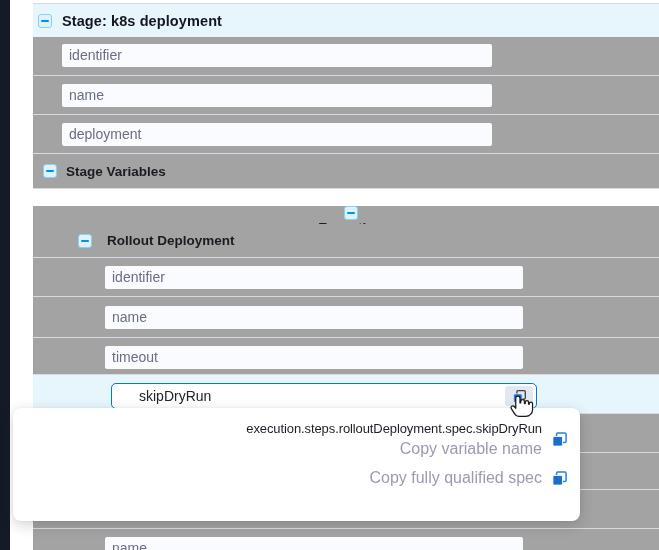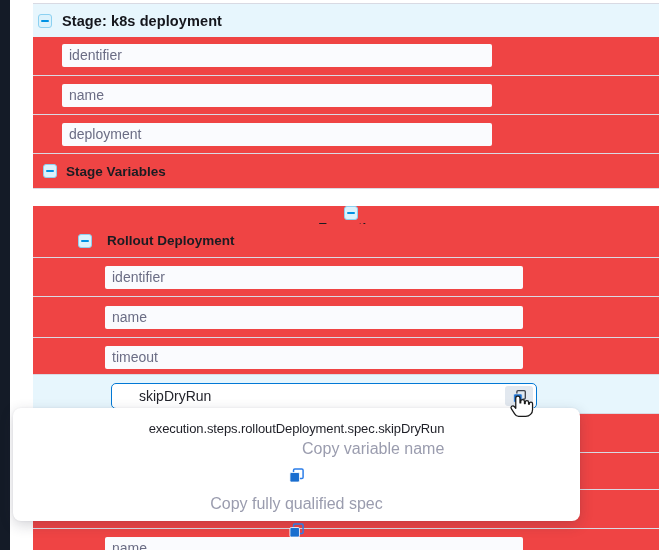--- a/index.html
+++ b/index.html
@@ -2,21 +2,21 @@
 <html><head>
 <meta charset="utf-8">
 <style>
   * { margin:0; padding:0; box-sizing:border-box; }
   html,body { width:659px; height:550px; }
   body { font-family:"Liberation Sans", sans-serif; background:#fff; overflow:hidden; }
   #canvas { position:relative; width:659px; height:550px; background:#fff; overflow:hidden; }
 
   .leftbar { position:absolute; left:0; top:0; width:10px; height:550px; background:#141b27; }
 
-  .row { position:absolute; left:33px; right:0; background:#ef4444; }
+  .row { position:absolute; left:33px; right:0; background:#a3a3a3; }
   .row.divider { border-bottom:1px solid #d9dae3; }
   .row.hl { background:#e7f6fd; }
 
   .header-row { border-top:1px solid #d9dae3; display:flex; align-items:center; }
   .header-label { font-size:14.5px; font-weight:700; color:#15161c; margin-left:10px; letter-spacing:.1px; }
 
   .group-row { display:flex; align-items:center;text-align:center; }
   .group-label { font-size:13.5px; font-weight:700; color:#1b1c22; margin-left:9px; }
 
   .minus-icon { width:14px; height:14px; border:1px solid #8cd1f1; background:#dcf2fc;
@@ -30,21 +30,21 @@
   .focus-input { position:absolute; left:78px; top:8px; width:426px; height:26px;
                  background:#fff; border:1px solid #0278d5; border-radius:5px; }
   .focus-input .val { font-size:14px; color:#22232b; line-height:24px; padding-left:27px; }
   .copy-btn { position:absolute; right:3px; top:2px; width:28px; height:20px;
               background:#e2e8ef; border-radius:3px; display:flex; align-items:center;
               justify-content:center; cursor:pointer; }
 
   .popover { position:absolute; left:13px; top:408px; width:567px; height:113px; background:#fff;
              border-radius:8px; box-shadow:0 4px 14px rgba(40,41,61,.20), 0 0 2px rgba(40,41,61,.08);
              z-index:30; padding:13px 12px 10px; display:flex; flex-direction:column; gap:11px; }
-  .pop-item { display:flex; align-items:center; justify-content:flex-end; gap:9px; cursor:pointer;flex-direction:column; }
+  .pop-item { display:flex; align-items:center; justify-content:flex-end; gap:9px; cursor:pointer; }
   .pop-texts { display:flex; flex-direction:column; align-items:flex-end; gap:4px; min-width:0; }
   .pop-main { font-size:13px; color:#1e1f27; letter-spacing:-0.1px; white-space:nowrap; }
   .pop-sub  { font-size:16px; color:#9a9cae; white-space:nowrap; }
   .pop-icon { flex:0 0 auto; width:17px; height:17px; }
 
   .cursor { position:absolute; left:508px; top:391px; width:27px; height:28px; z-index:40; pointer-events:none; }
 </style>
 </head>
 <body>
 

